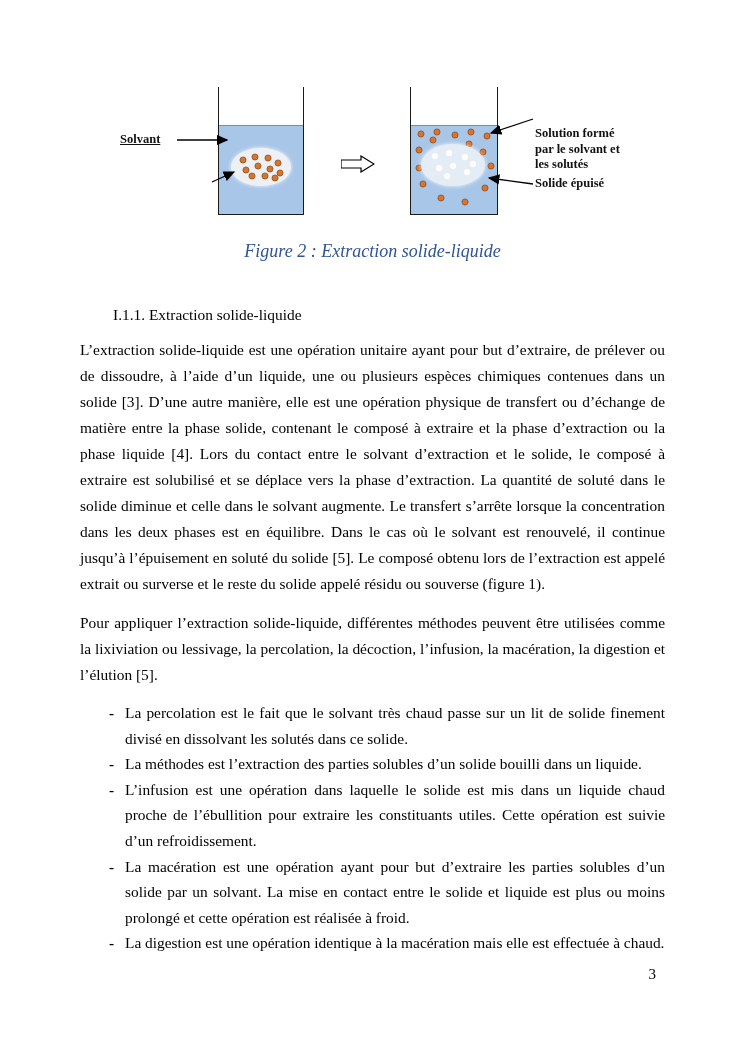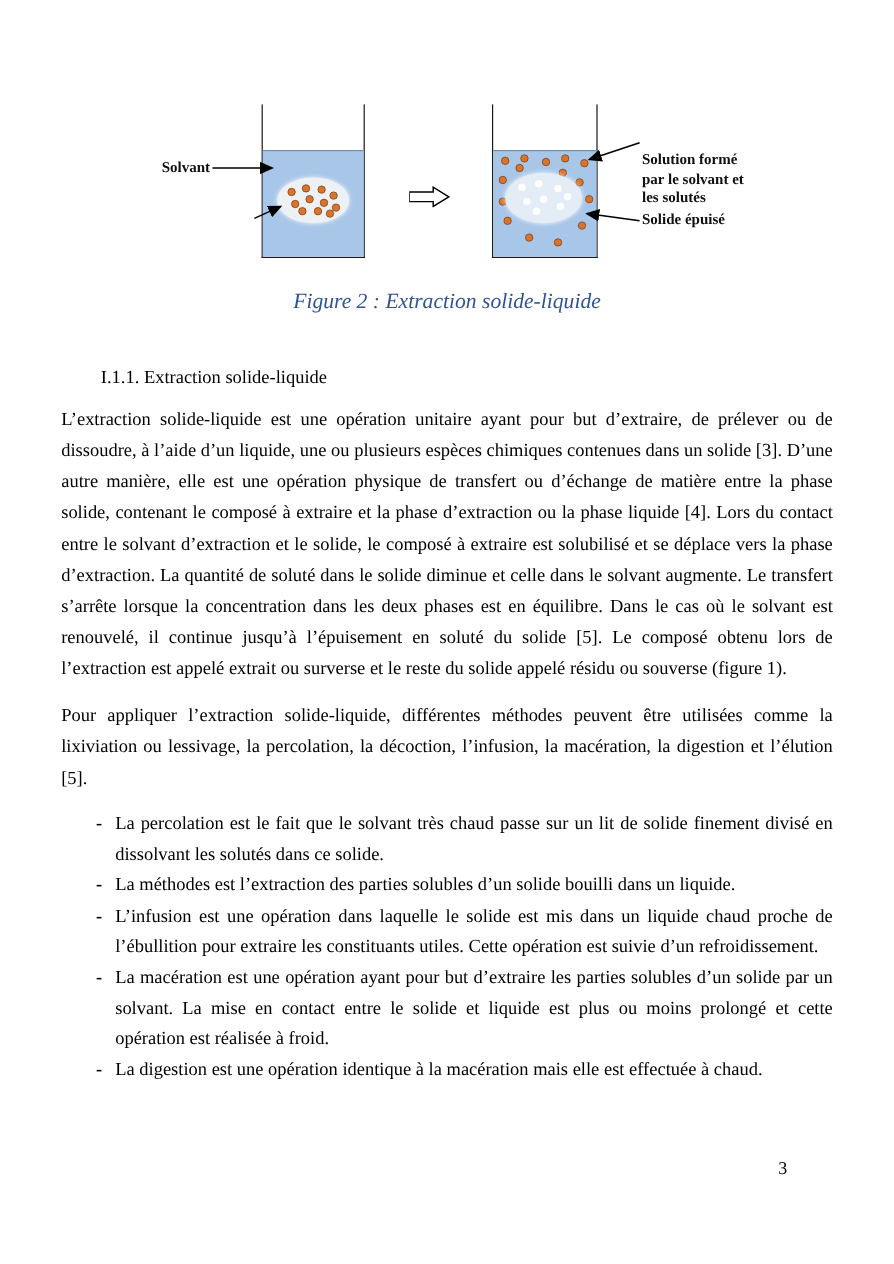--- a/index.html
+++ b/index.html
@@ -18,32 +18,32 @@
   .beaker-right{left:410px;width:88px;}
   .liquid{position:absolute;left:0;right:0;bottom:0;height:88px;background:#a8c6e8;border-top:1px solid #6e8fb4;}
   .ellipse{position:absolute;border-radius:50%;}
   .ellipse-left{left:12px;top:22px;width:60px;height:38px;background:#eef1f4;box-shadow:0 0 4px rgba(255,255,255,.9);}
   .ellipse-right{left:10px;top:18px;width:64px;height:42px;background:#e4ecf5;box-shadow:0 0 4px rgba(255,255,255,.9);}
   .dots-svg{position:absolute;left:0;top:0;}
   .fig-label{
     position:absolute;font-size:12.5px;font-weight:bold;line-height:15.5px;
     white-space:pre-line;color:#111;
   }
-  .lbl-solvant{left:120px;top:47px;width:55px;text-align:right;}
+  .lbl-solvant{left:120px;top:47px;width:55px;text-decoration:underline;}
   .lbl-solide-contenant{left:113px;top:84px;width:104px;}
   .lbl-solution{left:535px;top:17px;width:110px;margin-top:24px;}
   .lbl-epuise{left:535px;top:91px;width:100px;}
   .arrows-overlay{position:absolute;left:0;top:0;width:745px;height:150px;pointer-events:none;}
   .block-arrow{position:absolute;left:341px;top:70px;}
   
   .caption{
     margin-top:6px;text-align:center;font-style:italic;
     color:#2f5496;font-size:18px;
   }
-  .content{padding:0 51px;margin-top:44px;}
+  .content{padding:0 80px;margin-top:44px;}
   .section-heading{
     margin:16px 0 0 33px;font-size:15.4px;font-weight:normal;
   }
   .body-par{
     margin:13px 0 0 0;font-size:15.4px;line-height:26px;text-align:justify;
   }
   .list{margin-top:12px;}
   .list-item{
     position:relative;padding-left:45px;font-size:15.4px;line-height:25.6px;
     text-align:justify;margin:0;

